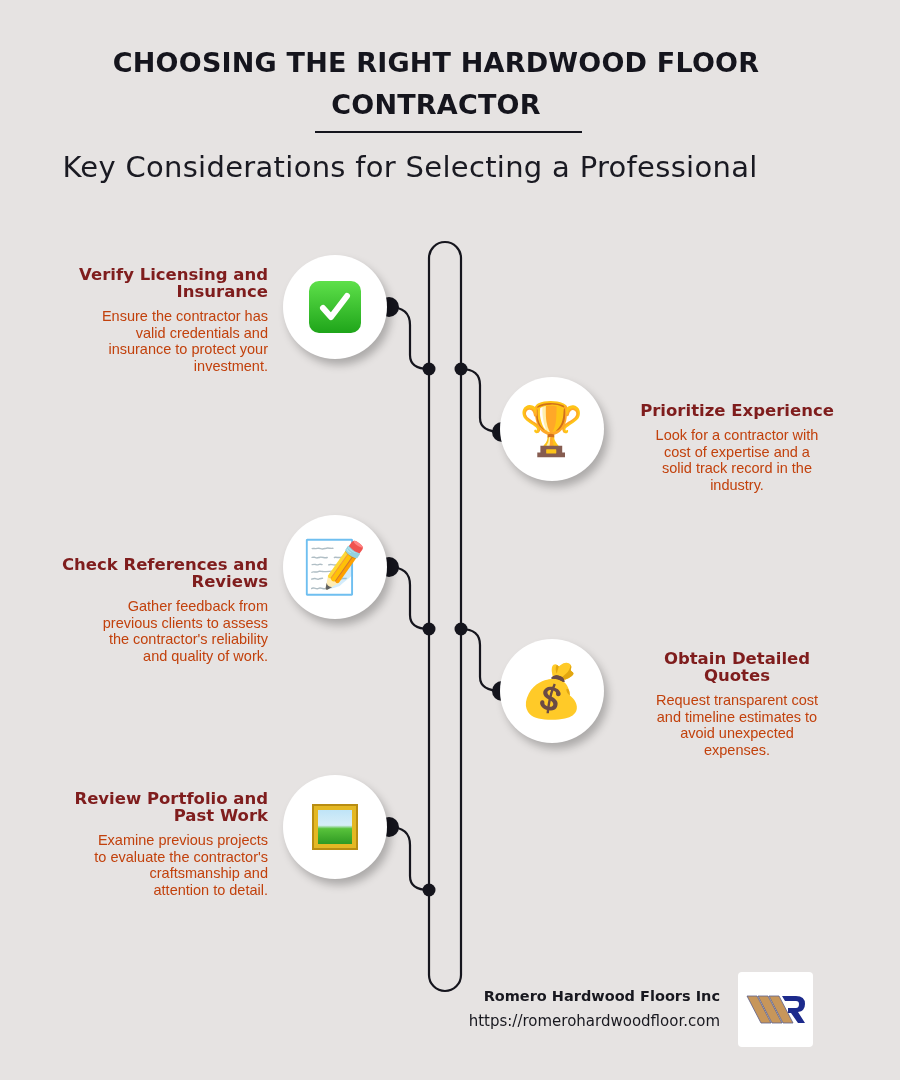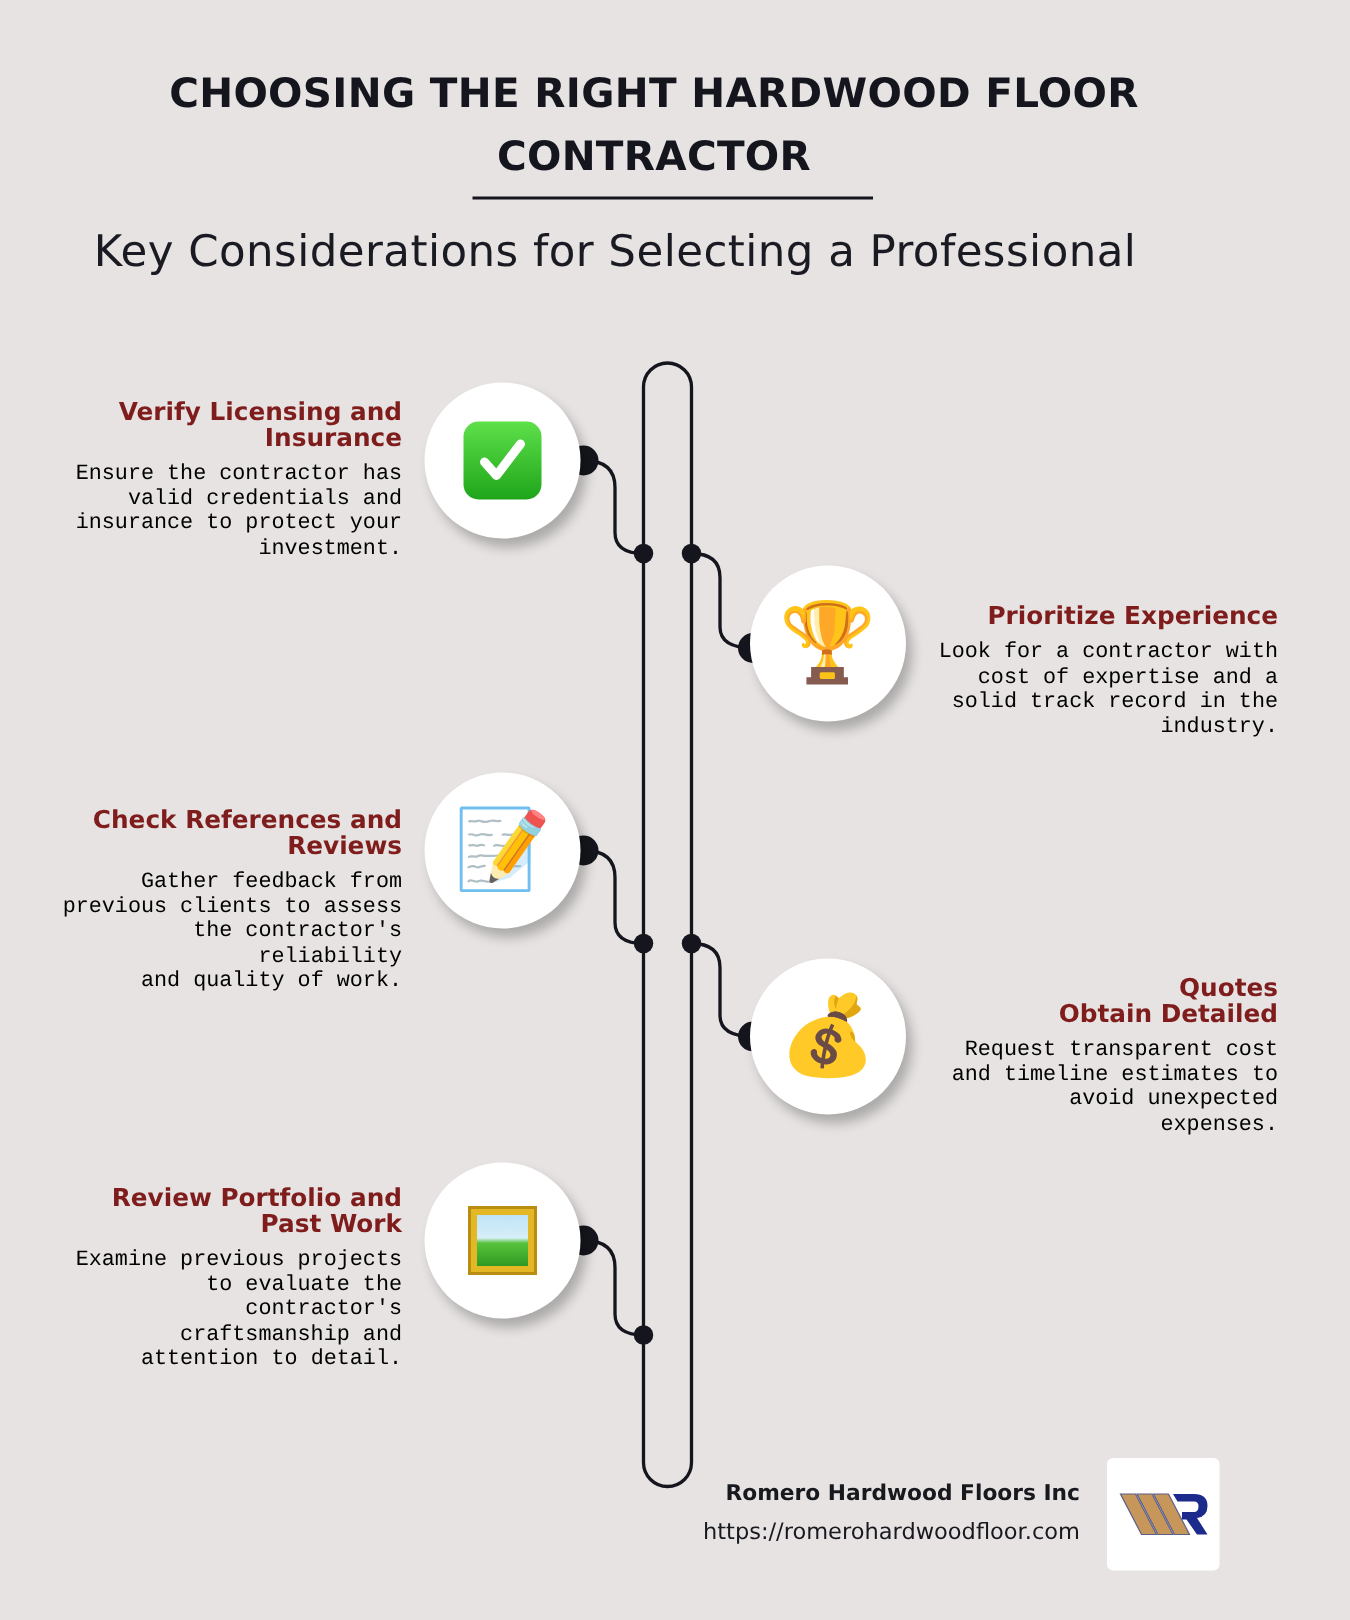--- a/index.html
+++ b/index.html
@@ -4,23 +4,23 @@
 <style>
   html, body { margin:0; padding:0; }
   body { width:900px; height:1080px; background:#e6e3e2; position:relative; overflow:hidden; font-family:"Liberation Sans", "DejaVu Sans", sans-serif; color:#14141c; }
   .title { position:absolute; left:0; width:872px; top:42px; text-align:center; font-family:"DejaVu Sans", sans-serif; font-weight:bold; font-size:27px; line-height:42px; letter-spacing:0.2px; color:#15151d; }
   .title-rule { position:absolute; left:315px; top:131px; width:267px; height:2px; background:#15151d; }
   .subtitle { position:absolute; left:0; width:820px; top:150px; text-align:center; font-family:"DejaVu Sans", sans-serif; font-weight:normal; font-size:29px; letter-spacing:0.3px; color:#1a1a22; }
   svg.lines { position:absolute; left:0; top:0; }
   .circle { position:absolute; width:104px; height:104px; border-radius:50%; background:#fff; box-shadow:4px 6px 8px rgba(0,0,0,0.25); display:flex; align-items:center; justify-content:center; }
   .emoji { font-size:52px; line-height:1; font-family:"DejaVu Sans", sans-serif; }
   .item-l { position:absolute; right:632px; width:230px; text-align:right; }
-  .item-r { position:absolute; left:622px; width:230px; text-align:right; }
+  .item-r { position:absolute; left:622px; width:230px; text-align:center; }
   .item-title { font-family:"DejaVu Sans", sans-serif; font-weight:bold; font-size:16.5px; line-height:17px; color:#7f1d1d; margin-bottom:8px; }
-  .item-desc { font-family:Liberation Mono, monospace; font-size:14.5px; line-height:16.5px; color:#000000; }
+  .item-desc { font-family:Liberation Sans, sans-serif; font-size:14.5px; line-height:16.5px; color:#c2410c; }
   .footer-name { position:absolute; right:180px; top:988px; font-family:"DejaVu Sans", sans-serif; font-weight:bold; font-size:14.5px; color:#18181f; }
   .footer-url { position:absolute; right:180px; top:1012px; font-family:"DejaVu Sans", sans-serif; font-size:15px; color:#18181f;text-align:center; }
   .logo-box { position:absolute; left:738px; top:972px; width:75px; height:75px; background:#fff; border-radius:4px; }
   
   .check-box { width:52px; height:52px; border-radius:10px; background:linear-gradient(#5ee04a,#1fa51a); display:flex; align-items:center; justify-content:center; }
   .frame { width:46px; height:46px; background:#e4b824; border:2px solid #b98d12; box-sizing:border-box; padding:4px; }
   .frame-inner { width:100%; height:100%; background:linear-gradient(#bfe4f7 0%, #d7eef8 45%, #58c23b 55%, #2f9a23 100%); }
 </style>
 </head>
 <body>
@@ -89,40 +89,40 @@
     <div>Look for a contractor with</div>
     <div>cost of expertise and a</div>
     <div>solid track record in the</div>
     <div>industry.</div>
   </div>
 </div>
 
 <div class="circle" style="left:283px; top:515px;">
   <span class="emoji">📝</span>
 </div>
-<div class="item-l" style="top:538px;">
+<div class="item-l" style="top:556px;">
   <div class="item-title">
     <div>Check References and</div>
     <div>Reviews</div>
   </div>
   <div class="item-desc">
     <div>Gather feedback from</div>
     <div>previous clients to assess</div>
     <div>the contractor's reliability</div>
     <div>and quality of work.</div>
   </div>
 </div>
 
 <div class="circle" style="left:500px; top:639px;">
   <span class="emoji">💰</span>
 </div>
 <div class="item-r" style="top:650px;">
   <div class="item-title">
+    <div>Obtain Detailed</div>
     <div>Quotes</div>
-    <div>Obtain Detailed</div>
   </div>
   <div class="item-desc">
     <div>Request transparent cost</div>
     <div>and timeline estimates to</div>
     <div>avoid unexpected</div>
     <div>expenses.</div>
   </div>
 </div>
 
 <div class="circle" style="left:283px; top:775px;">

